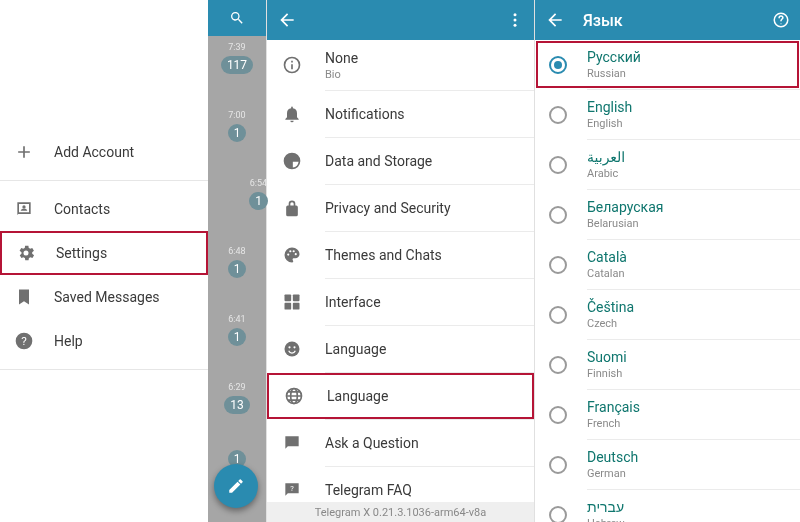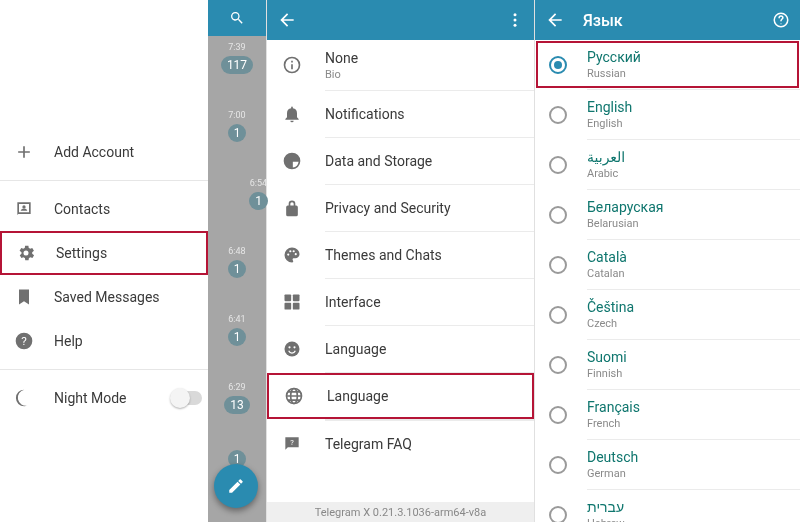--- a/index.html
+++ b/index.html
@@ -192,29 +192,20 @@
           <div class="drawer-item">
             <span class="dicon">
               <svg width="20" height="20" viewBox="0 0 24 24" fill="#707070">
                 <circle cx="12" cy="12" r="10"></circle>
                 <text x="12" y="17" font-size="14" text-anchor="middle" fill="#fff">?</text>
               </svg>
             </span>
             <span>Help</span>
           </div>
           <div class="drawer-divider"></div>
-          <div class="drawer-item">
-            <span class="dicon">
-              <svg width="20" height="20" viewBox="0 0 24 24" fill="#707070">
-                <path d="M12.3 2a10 10 0 000 20c1.4 0 2.8-.3 4-.9A8 8 0 0112.3 2z"></path>
-              </svg>
-            </span>
-            <span>Night Mode</span>
-            <span class="toggle"></span>
-          </div>
         </div>
     </div>
   </div>
 
   <div class="col2">
     <div class="topbar">
       <span>
         <svg width="20" height="20" viewBox="0 0 24 24" fill="#fff">
             <path d="M20 11H7.8l5.6-5.6L12 4l-8 8 8 8 1.4-1.4L7.8 13H20z"></path>
           </svg>
@@ -309,20 +300,28 @@
             <span class="sicon">
               <svg width="20" height="20" viewBox="0 0 24 24">
                 <circle cx="12" cy="12" r="9" fill="none" stroke="#707070" stroke-width="2"></circle>
                 <ellipse cx="12" cy="12" rx="4" ry="9" fill="none" stroke="#707070" stroke-width="2"></ellipse>
                 <path d="M3 12h18M4.5 7h15M4.5 17h15" stroke="#707070" stroke-width="2"></path>
               </svg>
             </span>
             <span>Language</span>
           </div>
           <div class="s-sep"></div>
+          <div class="s-item">
+            <span class="sicon">
+              <svg width="20" height="20" viewBox="0 0 24 24" fill="#707070">
+                <path d="M4 4h16v12H7l-3 3z"></path>
+              </svg>
+            </span>
+            <span>Ask a Question</span>
+          </div>
           <div class="s-sep"></div>
           <div class="s-item">
             <span class="sicon">
               <svg width="20" height="20" viewBox="0 0 24 24" fill="#707070">
                 <path d="M4 4h16v12H7l-3 3z"></path>
                 <text x="12" y="13.5" font-size="9" text-anchor="middle" fill="#fff">?</text>
               </svg>
             </span>
             <span>Telegram FAQ</span>
           </div>

